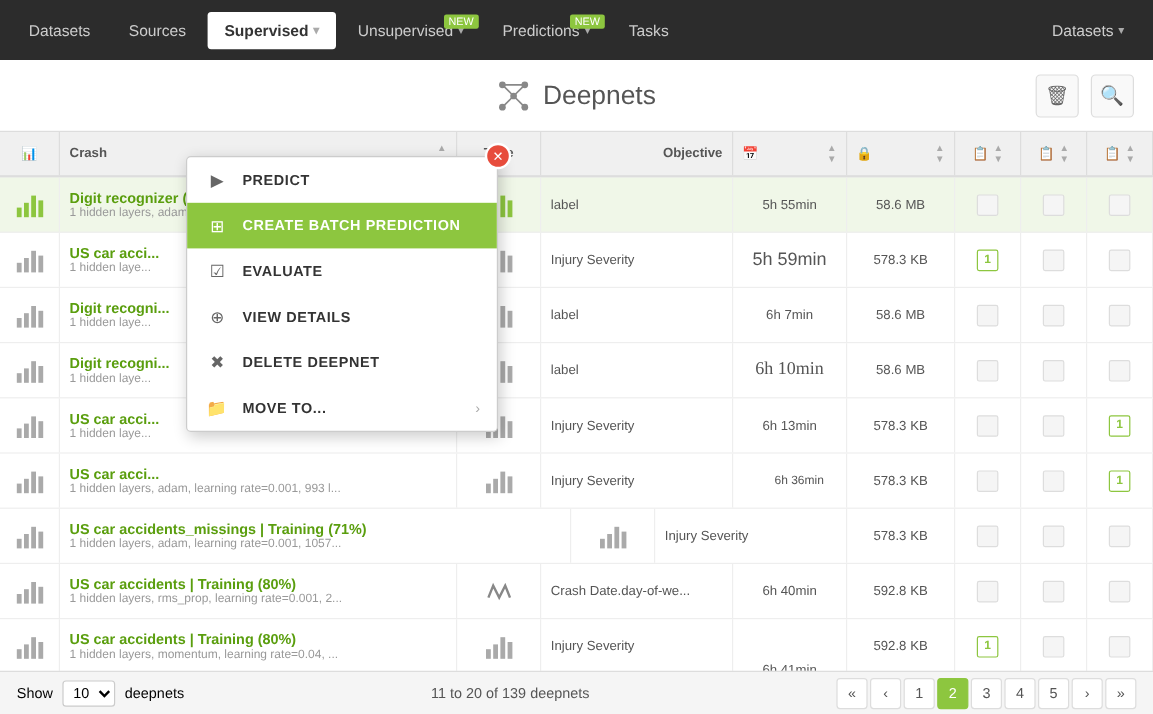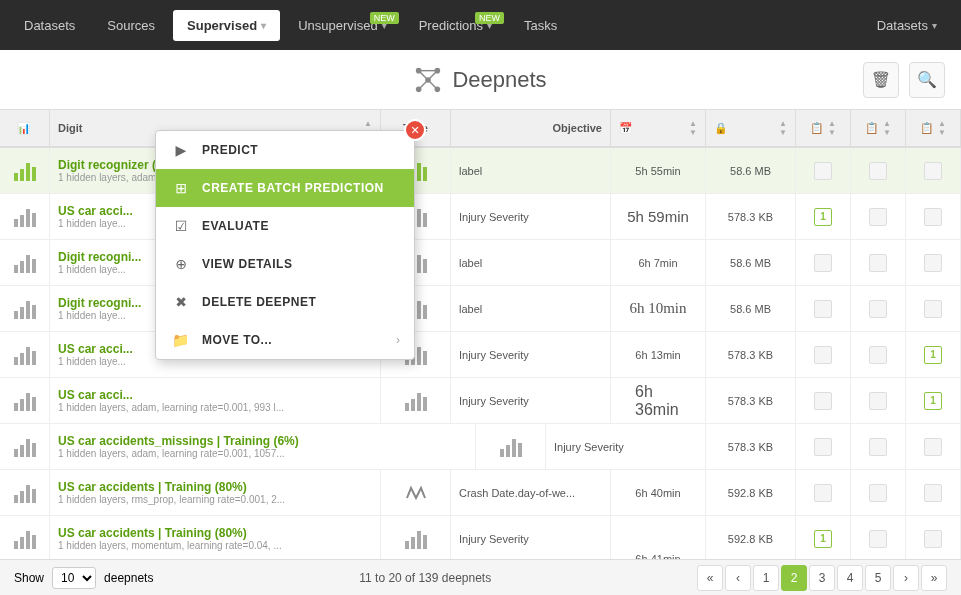--- a/index.html
+++ b/index.html
@@ -347,21 +347,21 @@
     </div>
   </div>
 </div>
 
 <div class="table-container">
   <div class="table-header">
     <div class="th th-icon">
       <span>📊</span>
     </div>
     <div class="th th-name">
-      <span>Digit</span>
+      <span>Crash</span>
       <div class="sort-arrows">
           <span>▲</span>
           <span>▼</span>
         </div>
     </div>
     <div class="th th-type">
       <span>Type</span>
     </div>
     <div class="th th-objective">
       <span>Objective</span>
@@ -622,21 +622,21 @@
             <span class="b1"></span>
             <span class="b2"></span>
             <span class="b3"></span>
             <span class="b4"></span>
           </div>
         </div>
     <div class="td td-objective">
       <span style="font-size:11px;color:#555;white-space:nowrap;overflow:hidden;text-overflow:ellipsis;">Injury Severity</span>
     </div>
     <div class="td td-time">
-      <span style="font-size:16px;color:#555;margin-left:16px;">6h 36min</span>
+      <span style="font-size:10px;color:#555;margin-left:16px;">6h 36min</span>
     </div>
     <div class="td td-size">
       <span style="font-size:11px;color:#555;">578.3 KB</span>
     </div>
     <div class="td td-action">
       <div class="action-icon"></div>
     </div>
     <div class="td td-action">
       <div class="action-icon"></div>
     </div>
@@ -647,21 +647,21 @@
       <div class="table-row">
     <div class="td td-icon">
           <div class="bar-icon">
             <span class="b1"></span>
             <span class="b2"></span>
             <span class="b3"></span>
             <span class="b4"></span>
           </div>
         </div>
     <div class="td td-name">
-      <span class="row-name-title">US car accidents_missings | Training (6%)</span>
+      <span class="row-name-title">US car accidents_missings | Training (71%)</span>
       <span class="row-name-sub">1 hidden layers, adam, learning rate=0.001, 1057...</span>
     </div>
     <div class="td td-type">
           <div class="bar-icon">
             <span class="b1"></span>
             <span class="b2"></span>
             <span class="b3"></span>
             <span class="b4"></span>
           </div>
         </div>

